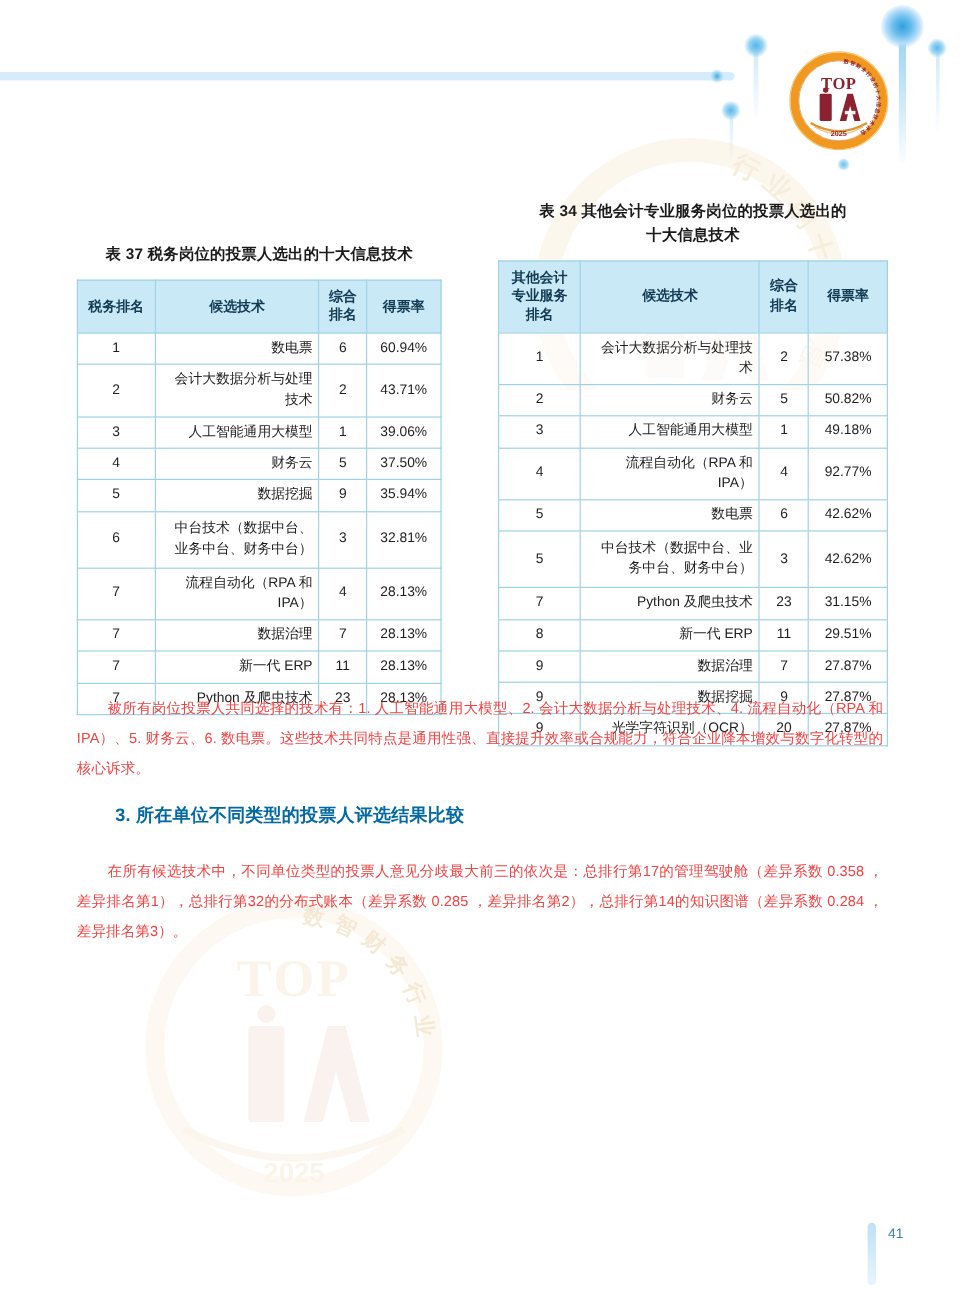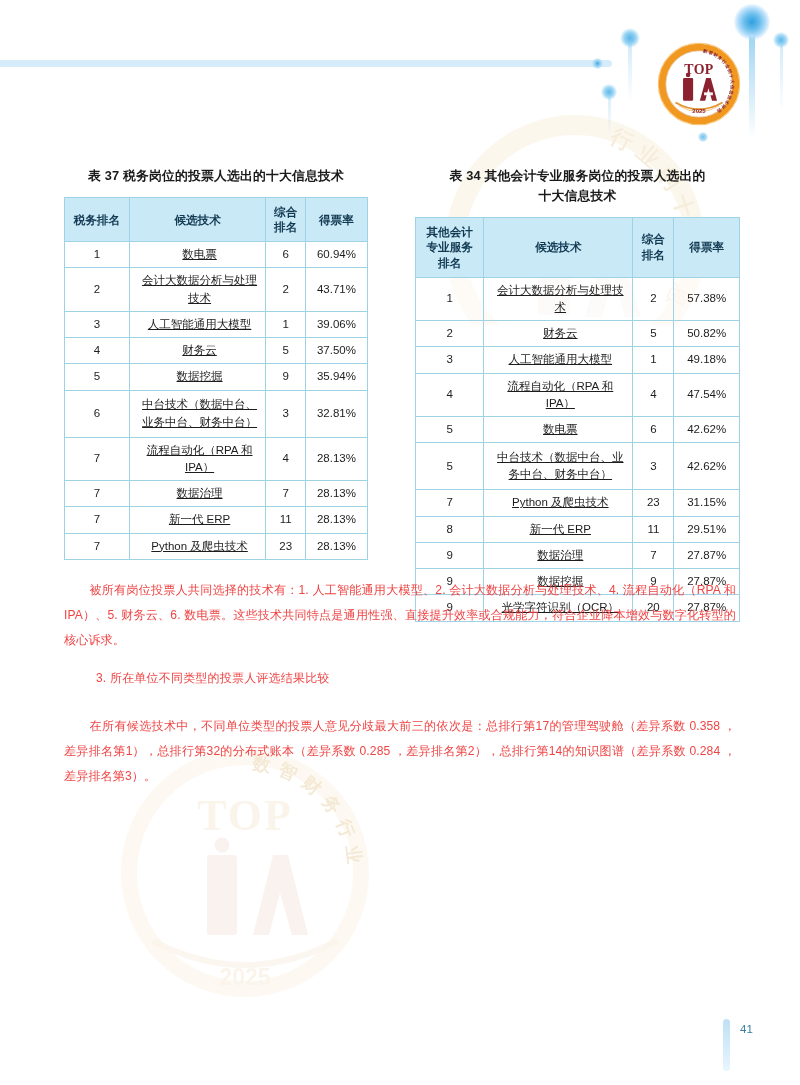--- a/index.html
+++ b/index.html
@@ -93,21 +93,21 @@
 
   .tbl-title {
     font-size: 12.8px;
     font-weight: bold;
     color: #1a1a1a;
     text-align: center;
     line-height: 1.55;
     letter-spacing: 0.2px;
     margin: 0 0 11px 0;
   }
-  .table-block.left .tbl-title { width: 304px; }
+  .table-block.left .tbl-title { width: 304px; margin-top: 36px; }
   .table-block.right .tbl-title { width: 325px; }
 
   table.vt {
     border-collapse: collapse;
     font-size: 11.5px;
     color: #1d1d1d;
     background: rgba(255,255,255,0.55);
   }
   table.vt td, table.vt th {
     border: 1px solid #9ed3e6;
@@ -117,21 +117,21 @@
   table.vt thead th {
     background: #c9e9f6;
     color: #123a52;
     font-weight: bold;
     text-align: center;
     line-height: 1.35;
     font-size: 11.6px;
     padding: 6px 4px;
   }
   table.vt tbody td { text-align: center; line-height: 1.5; }
-  table.vt tbody td.tech { text-align: center; padding-left: 9px; text-decoration: underline; }
+  table.vt tbody td.tech { text-align: right; padding-left: 9px; }
 
   
   table.t37 { width: 304px; }
   table.t37 .c-rank { width: 66px; }
   table.t37 .c-tech { width: 148px; }
   table.t37 .c-comb { width: 34px; }
   table.t37 .c-rate { width: 56px; }
 
   
   table.t38 { width: 325px; }
@@ -149,23 +149,23 @@
     line-height: 2.05;
     color: #ef4444;
     text-align: justify;
     text-justify: inter-ideograph;
     letter-spacing: 0.1px;
   }
   .para .ind { display:inline-block; width: 2.1em; }
 
   .sec-head {
     position: absolute;
-    font-size: 12px;
-    font-weight: normal;
-    color: #ef4444;
+    font-size: 15px;
+    font-weight: bold;
+    color: #0369a1;
     letter-spacing: 0.2px;
   }
 
   
   .footer-bar {
     position: absolute;
     left: 723px;
     top: 1019px;
     width: 7px;
     height: 52px;
@@ -387,21 +387,21 @@
             <tr>
                 <td>3</td>
                 <td class="tech">人工智能通用大模型</td>
                 <td>1</td>
                 <td>49.18%</td>
               </tr>
             <tr>
                 <td>4</td>
                 <td class="tech">流程自动化（RPA 和 IPA）</td>
                 <td>4</td>
-                <td>47.54%</td>
+                <td>92.77%</td>
               </tr>
             <tr>
                 <td>5</td>
                 <td class="tech">数电票</td>
                 <td>6</td>
                 <td>42.62%</td>
               </tr>
             <tr class="row-tall">
                 <td>5</td>
                 <td class="tech">中台技术（数据中台、业务中台、财务中台）</td>

